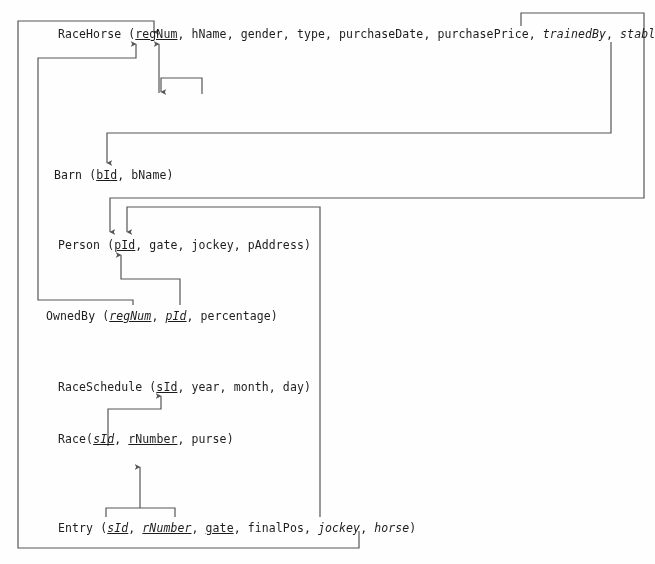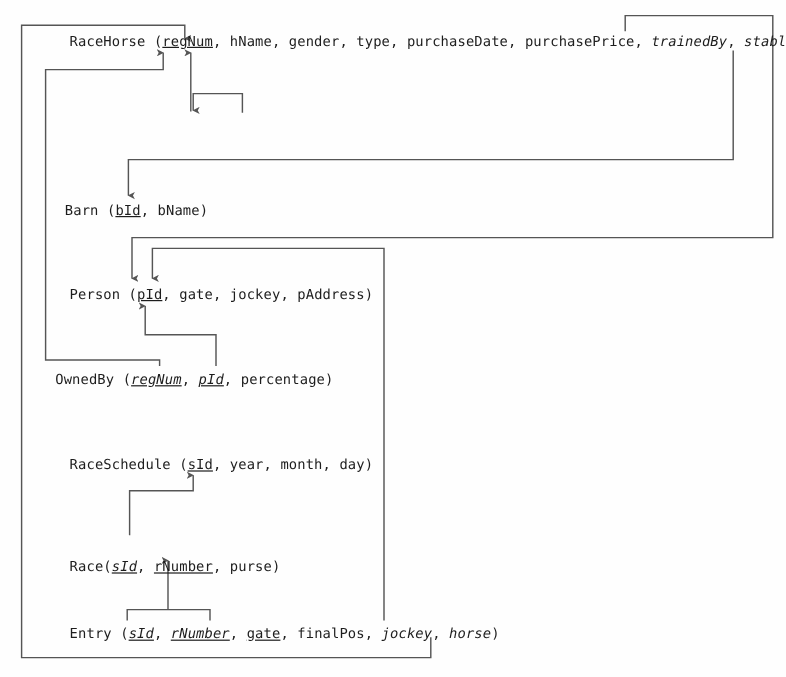--- a/index.html
+++ b/index.html
@@ -70,16 +70,16 @@
         <path d="M 108 446 L 108 409 L 161 409 L 161 396" marker-end="url(#arrowhead)" stroke-linejoin="miter" stroke-linecap="butt"></path>
         <path d="M 106 517 L 106 508 L 175 508 L 175 517 M 140 508 L 140 467" marker-end="url(#arrowhead)" stroke-linejoin="miter" stroke-linecap="butt"></path>
       </g>
   </svg>
 
   <div class="relation" style="left: 58px; top: 27px;"><span class="rel-name">RaceHorse</span><span class="paren"> (</span><span class="pk">regNum</span><span class="sep">, </span><span class="attr">hName</span><span class="sep">, </span><span class="attr">gender</span><span class="sep">, </span><span class="attr">type</span><span class="sep">, </span><span class="attr">purchaseDate</span><span class="sep">, </span><span class="attr">purchasePrice</span><span class="sep">, </span><span class="fk">trainedBy</span><span class="sep">, </span><span class="fk">stabledAt</span></div>
   <div class="relation" style="left: 54px; top: 168px;"><span class="rel-name">Barn</span><span class="paren"> (</span><span class="pk">bId</span><span class="sep">, </span><span class="attr">bName</span><span class="paren">)</span></div>
   <div class="relation" style="left: 58px; top: 238px;"><span class="rel-name">Person</span><span class="paren"> (</span><span class="pk">pId</span><span class="sep">, </span><span class="attr">gate</span><span class="sep">, </span><span class="attr">jockey</span><span class="sep">, </span><span class="attr">pAddress</span><span class="paren">)</span></div>
   <div class="relation" style="left: 46px; top: 309px;"><span class="rel-name">OwnedBy</span><span class="paren"> (</span><span class="pkfk">regNum</span><span class="sep">, </span><span class="pkfk">pId</span><span class="sep">, </span><span class="attr">percentage</span><span class="paren">)</span></div>
   <div class="relation" style="left: 58px; top: 380px; text-align: right;"><span class="rel-name">RaceSchedule</span><span class="paren"> (</span><span class="pk">sId</span><span class="sep">, </span><span class="attr">year</span><span class="sep">, </span><span class="attr">month</span><span class="sep">, </span><span class="attr">day</span><span class="paren">)</span></div>
-  <div class="relation" style="left: 58px; top: 465px;"><span class="rel-name">Race</span><span class="paren">(</span><span class="pkfk">sId</span><span class="sep">, </span><span class="pk">rNumber</span><span class="sep">, </span><span class="attr">purse</span><span class="paren">)</span></div>
+  <div class="relation" style="left: 58px; top: 432px;"><span class="rel-name">Race</span><span class="paren">(</span><span class="pkfk">sId</span><span class="sep">, </span><span class="pk">rNumber</span><span class="sep">, </span><span class="attr">purse</span><span class="paren">)</span></div>
   <div class="relation" style="left: 58px; top: 521px;"><span class="rel-name">Entry</span><span class="paren"> (</span><span class="pkfk">sId</span><span class="sep">, </span><span class="pkfk">rNumber</span><span class="sep">, </span><span class="pk">gate</span><span class="sep">, </span><span class="attr">finalPos</span><span class="sep">, </span><span class="fk">jockey</span><span class="sep">, </span><span class="fk">horse</span><span class="paren">)</span></div>
 
 </div>
 
 </body></html>

